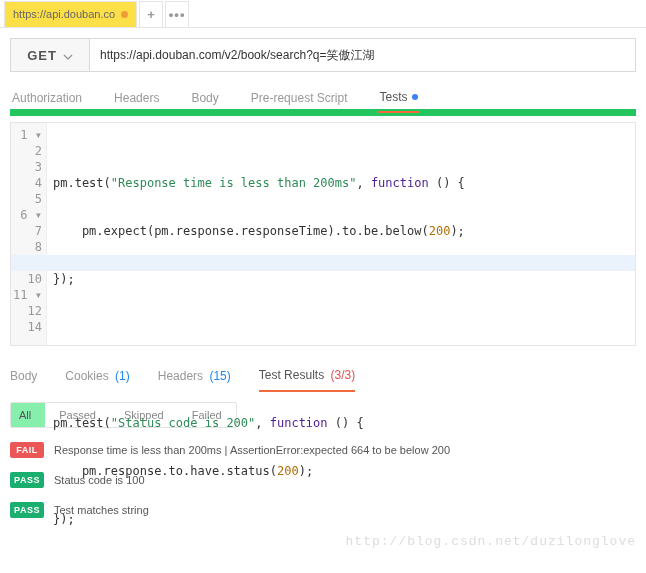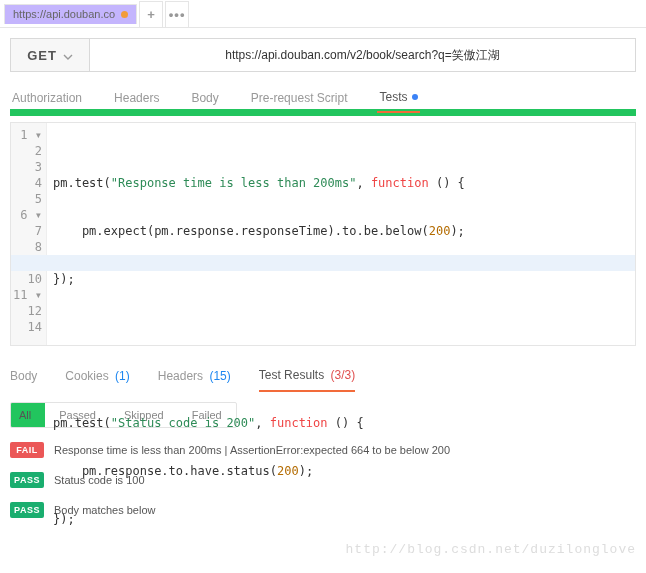--- a/index.html
+++ b/index.html
@@ -1,53 +1,53 @@
 <!DOCTYPE html>
 <html><head>
 <meta charset="utf-8">
 <style>
   * { box-sizing: border-box; margin: 0; padding: 0; }
   body { font-family: -apple-system, BlinkMacSystemFont, "Segoe UI", Arial, sans-serif; font-size: 12px; color: #555; background: #fff; width: 646px; height: 573px; overflow: hidden; position: relative; }
   .tabbar { display: flex; align-items: center; border-bottom: 1px solid #e5e5e5; height: 28px; padding: 0 4px; }
-  .tab { display: flex; align-items: center; border: 1px solid #e5e5e5; border-bottom: none; height: 20px; padding: 0 8px; font-size: 11px; color: #666; cursor: pointer; margin-right: 2px; background: #c4b5fd; }
+  .tab { display: flex; align-items: center; border: 1px solid #e5e5e5; border-bottom: none; height: 26px; padding: 0 8px; font-size: 11px; color: #666; cursor: pointer; margin-right: 2px; background: #fde047; }
   .tab .dot { width: 7px; height: 7px; border-radius: 50%; background: #f29c39; margin-left: 6px; }
   .tabplus, .tabdots { width: 24px; height: 26px; border: 1px solid #e5e5e5; border-bottom: none; display: flex; align-items: center; justify-content: center; color: #999; cursor: pointer; margin-right: 2px; font-size: 13px; font-weight: bold; }
   .tabdots { letter-spacing: 1px; font-weight: bold; }
   .reqrow { display: flex; align-items: stretch; margin: 10px 10px 0 10px; }
   .method { flex: 0 0 80px; border: 1px solid #d9d9d9; background: #f7f7f7; display: flex; align-items: center; justify-content: center; font-size: 13px; font-weight: 600; color: #555; letter-spacing: 1px; cursor: pointer; height: 34px; }
   .method .chev { margin-left: 6px; color: #999; }
-  .url { flex: 1; border: 1px solid #d9d9d9; border-left: none; height: 34px; padding: 0 10px; font-size: 12px; color: #333; outline: none; text-align: center; }
+  .url { flex: 1; border: 1px solid #d9d9d9; border-left: none; height: 34px; padding: 0 10px; font-size: 12px; color: #333; outline: none; }
   .subtabs { display: flex; align-items: center; margin: 14px 10px 0 10px; border-bottom: 7px solid #22c55e; height: 30px; }
   .subtab { padding: 0 2px; margin-right: 28px; font-size: 12px; color: #999; cursor: pointer; height: 30px; display: flex; align-items: center; }
   .subtab.active { color: #555; border-bottom: 2px solid #f26b3a; }
   .subtab .bluedot { width: 6px; height: 6px; border-radius: 50%; background: #3b82f6; margin-left: 5px; }
   .editor { margin: 6px 10px 0 10px; border: 1px solid #e5e5e5; position: relative; font-family: Consolas, Menlo, monospace; font-size: 12px; }
   .gutter { position: absolute; top: 0; left: 0; width: 36px; bottom: 0; background: #f7f7f7; border-right: 1px solid #eee; text-align: right; padding: 4px 4px 0 0; color: #999; line-height: 16px; }
   .gutter div { height: 16px; }
   .code { padding: 4px 4px 4px 42px; line-height: 16px; height: 222px; white-space: pre; color: #333; position: relative; }
   .code .row { height: 16px; }
   .code .hl { position: absolute; left: 0; right: 0; height: 16px; background: #eaf2fb; z-index: 0; }
   .code .row > span { position: relative; z-index: 1; }
   .str { color: #2e8b57; }
-  .kw { color: #ef4444; }
+  .kw { color: #4c1d95; }
   .num { color: #b36b00; }
   .restabs { display: flex; align-items: center; margin: 14px 10px 0 10px; height: 32px; border-bottom: 1px solid #fff; }
   .restab { margin-right: 28px; font-size: 12px; color: #999; cursor: pointer; height: 32px; display: flex; align-items: center; }
   .restab.active { color: #555; border-bottom: 2px solid #f26b3a; }
   .cnt { color: #1e87f0; margin-left: 3px; }
   .cnt.fail { color: #e05050; }
   .filters { margin: 10px 10px 0 10px; display: inline-flex; border: 1px solid #e3e3e3; border-radius: 2px; overflow: hidden; }
   .filter { padding: 6px 14px; font-size: 11px; color: #888; cursor: pointer; }
-  .filter.active { background: #22c55e; color: #555; padding-left: 8px; }
+  .filter.active { background: #86efac; color: #555; padding-left: 8px; }
   .results { margin: 14px 10px 0 10px; }
   .result { display: flex; align-items: center; margin-bottom: 14px; font-size: 11px; color: #555; text-align: right; }
   .badge { display: inline-flex; align-items: center; justify-content: center; width: 34px; height: 16px; border-radius: 2px; color: #fff; font-size: 9px; font-weight: 600; letter-spacing: 0.5px; margin-right: 10px; }
   .badge.fail { background: #eb5757; }
   .badge.pass { background: #1aae6f; }
-  .watermark { position: absolute; right: 10px; bottom: 16px; color: #ddd; font-family: "Courier New", monospace; font-size: 13px; letter-spacing: 1px; pointer-events: none; }
+  .watermark { position: absolute; right: 10px; bottom: 24px; color: #ddd; font-family: "Courier New", monospace; font-size: 13px; letter-spacing: 1px; pointer-events: none; }
 </style>
 </head>
 <body>
 
 
 
 <div class="tabbar">
   <div class="tab">
     <span>https://api.douban.co</span>
     <span class="dot"></span>
@@ -137,20 +137,20 @@
   <div class="result">
     <span class="badge fail">FAIL</span>
     <span>Response time is less than 200ms | AssertionError:expected 664 to be below 200</span>
   </div>
   <div class="result">
     <span class="badge pass">PASS</span>
     <span>Status code is 100</span>
   </div>
   <div class="result">
     <span class="badge pass">PASS</span>
-    <span>Body matches below</span>
+    <span>Test matches string</span>
   </div>
 </div>
 
 <div class="watermark">http://blog.csdn.net/duzilonglove</div>
 
 
 
 
 </body></html>

